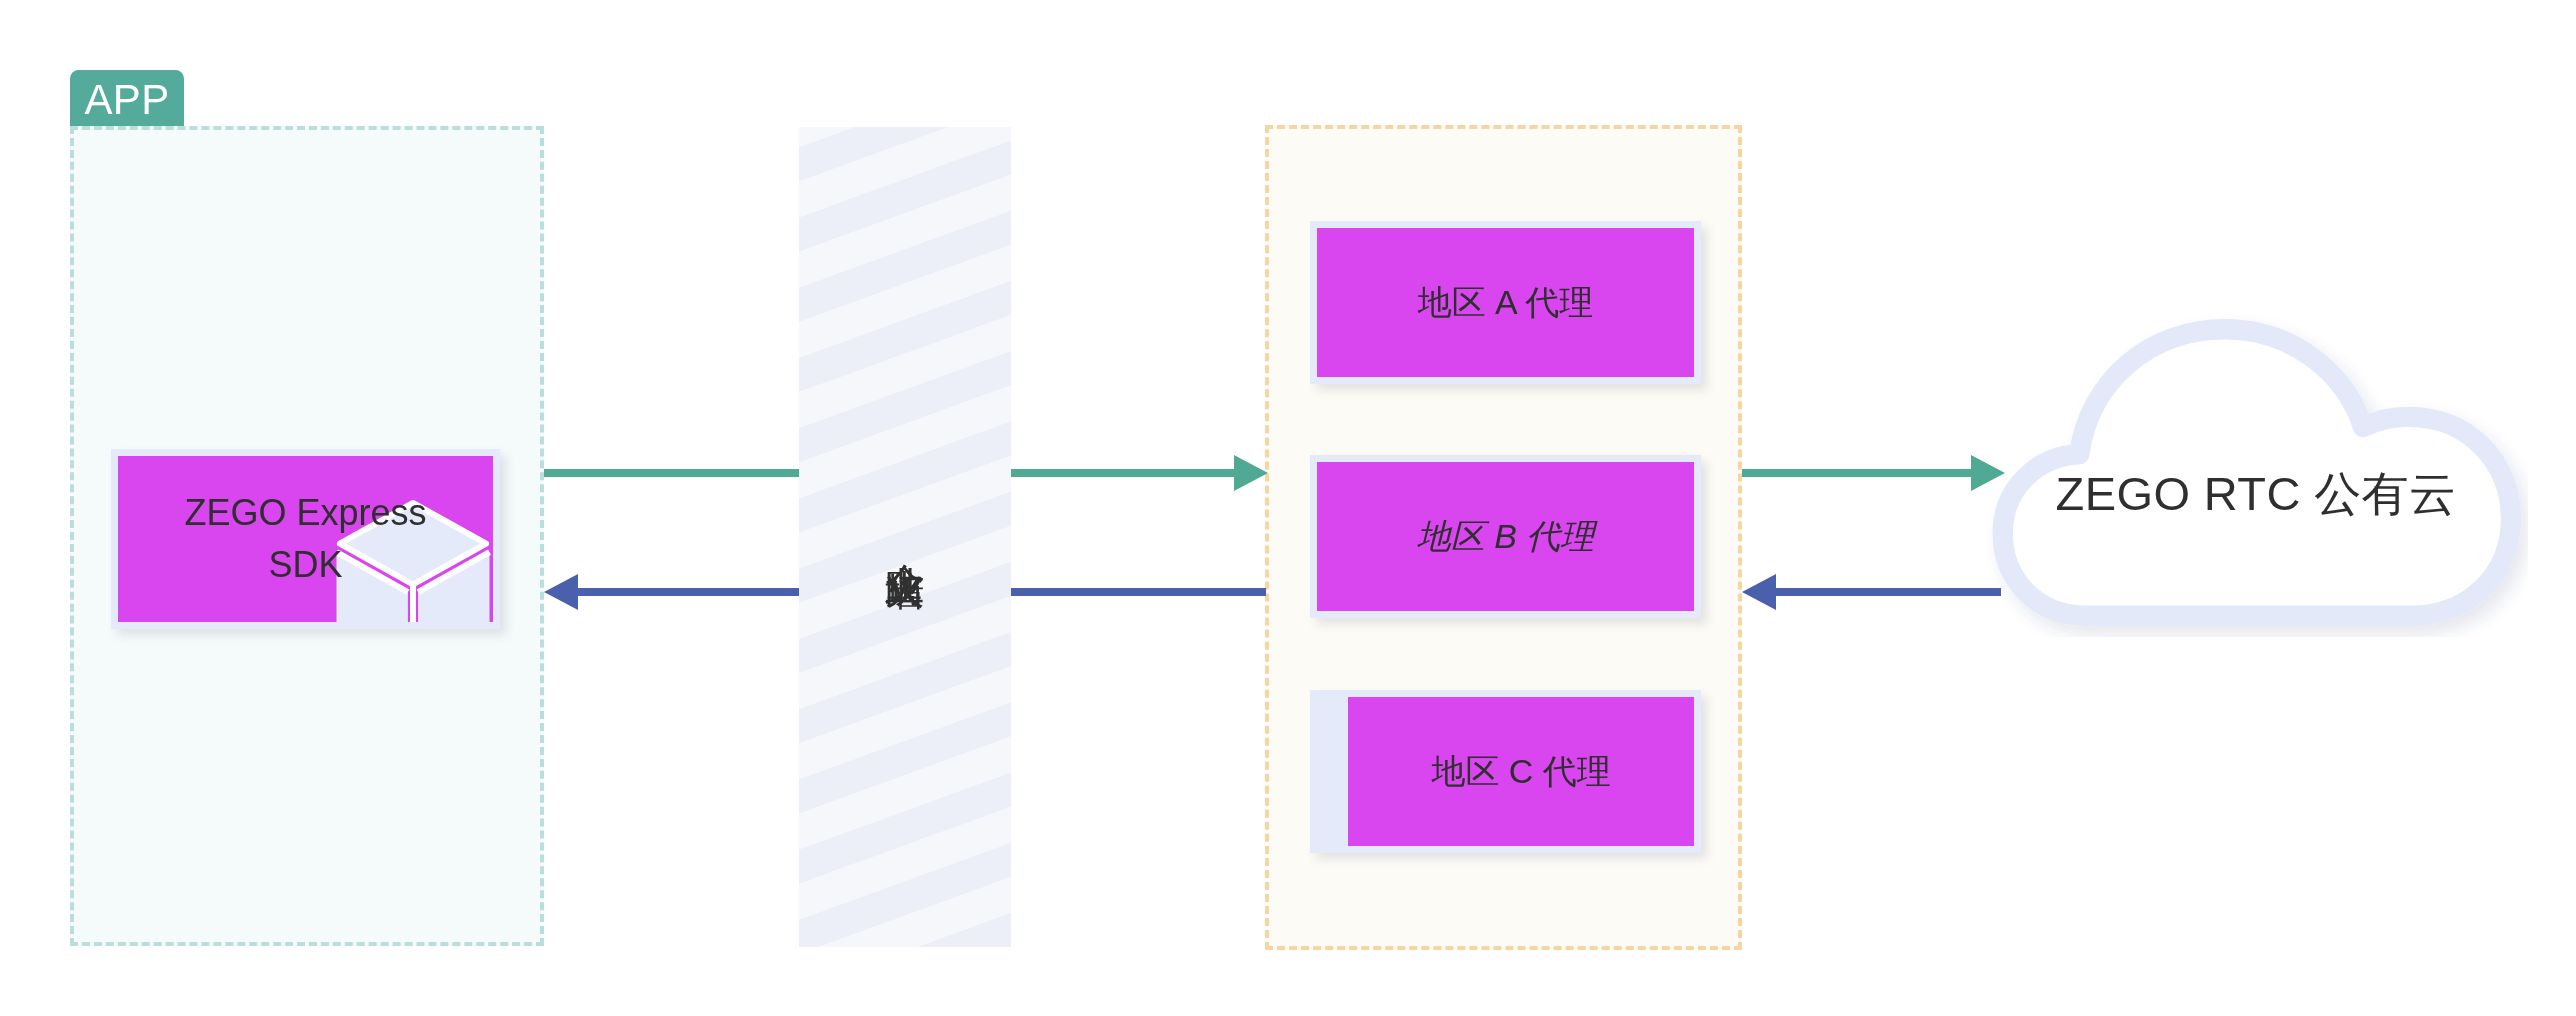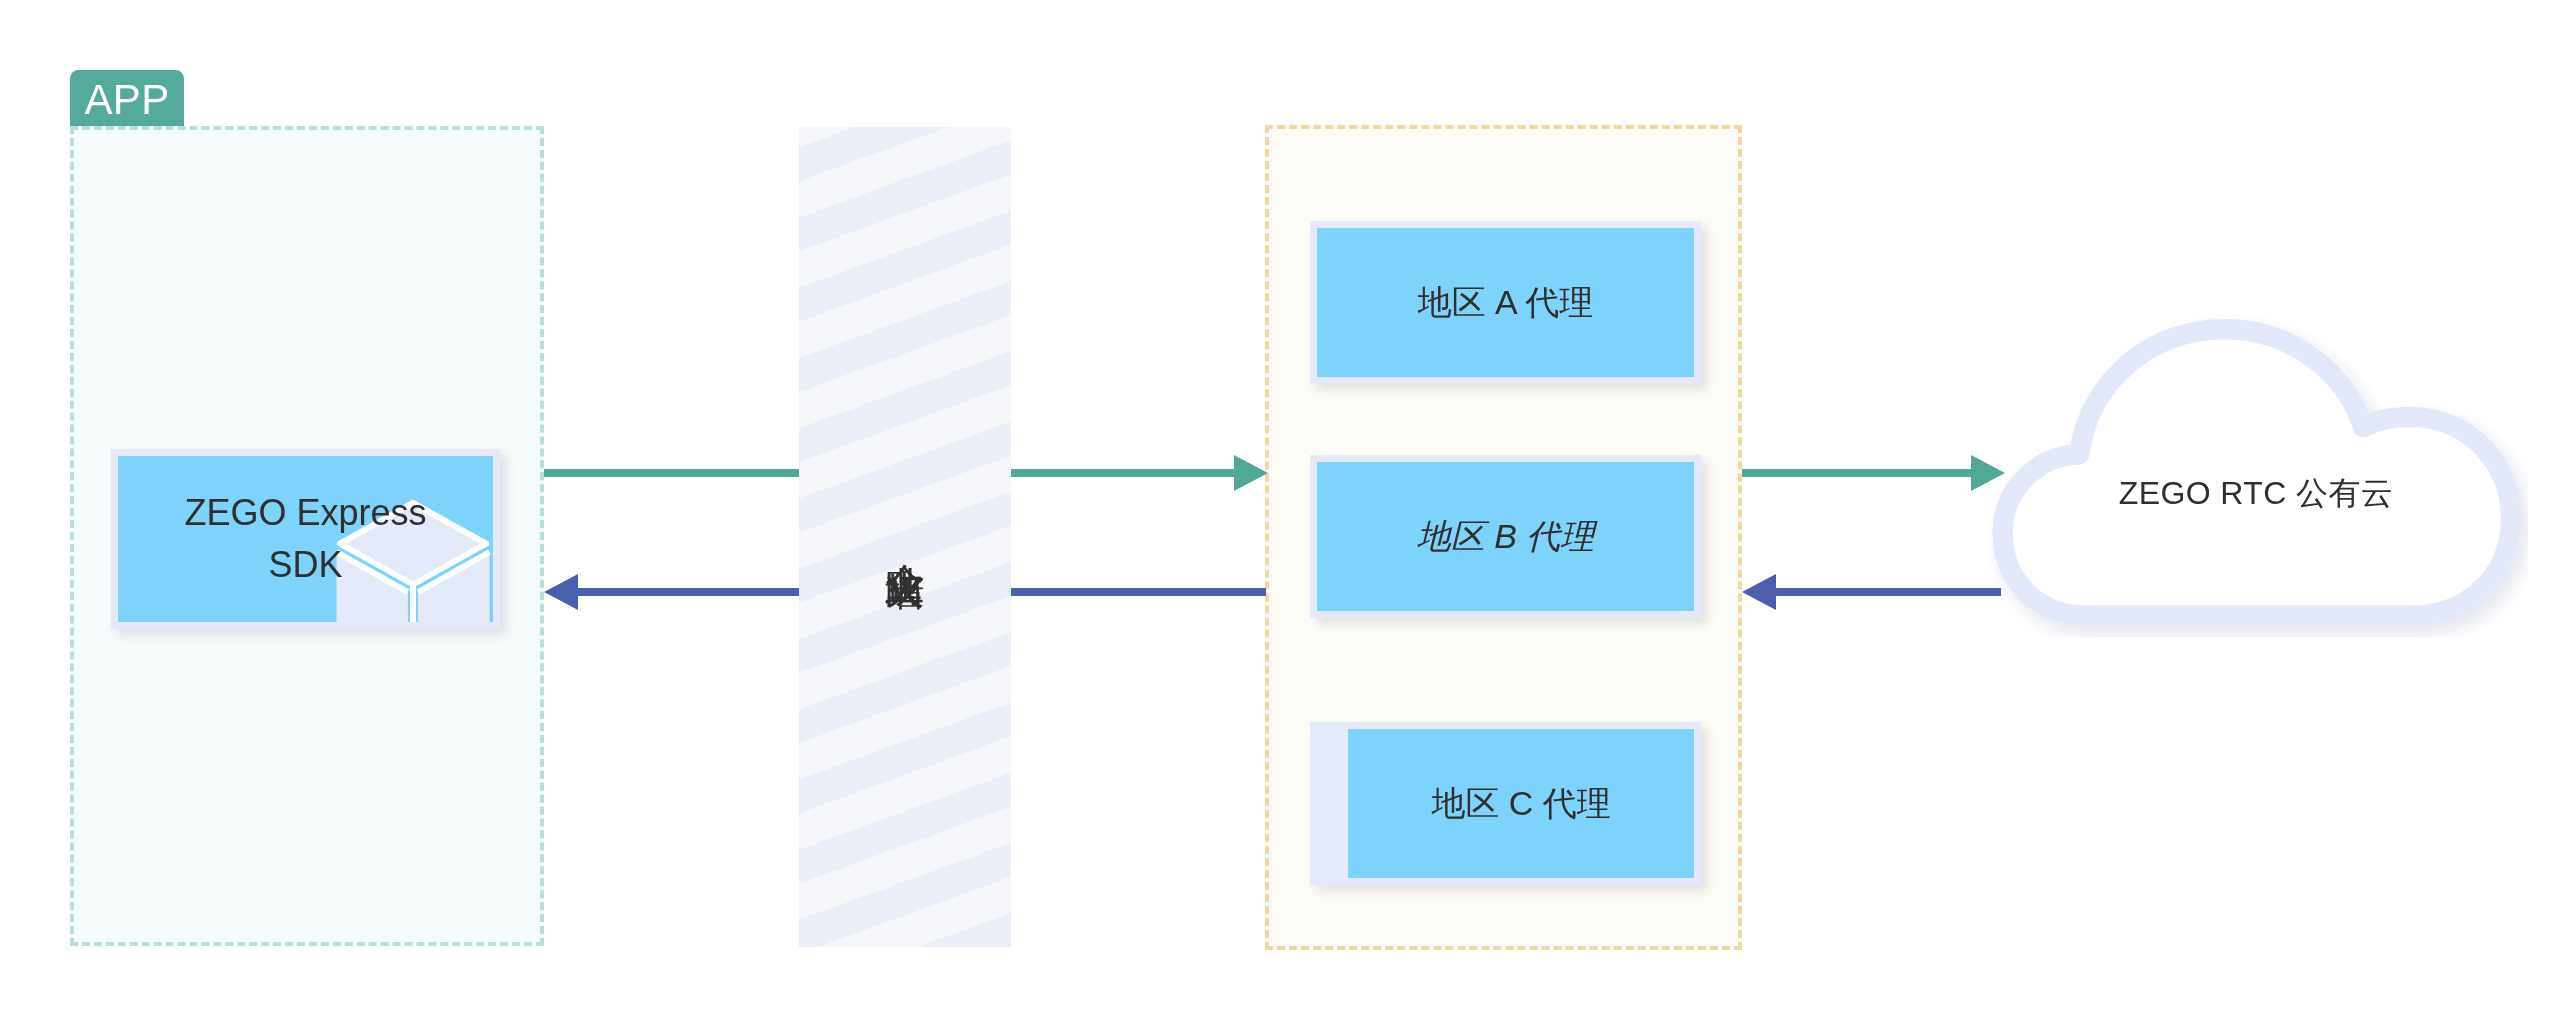--- a/index.html
+++ b/index.html
@@ -49,21 +49,21 @@
     position: absolute;
     background: #e4eaf9;
     box-sizing: border-box;
     padding: 6.8px;
     box-shadow: 6px 6px 9.3px rgba(60, 70, 110, 0.13);
   }
   .card-inner {
     position: relative;
     width: 100%;
     height: 100%;
-    background: #7dd3fc;
+    background: #d946ef;
     display: flex;
     align-items: center;
     justify-content: center;
     overflow: hidden;
   }
   .card-label {
     position: relative;
     z-index: 2;
     color: #2f2f2f;
     font-size: 34px;
@@ -130,41 +130,41 @@
     top: 125px;
     width: 477px;
     height: 825px;
     background: #fdfbf5;
     box-sizing: border-box;
     border: 4.2px dashed #f6d5a1;
   }
   .proxy-card { width: 391px; height: 163px; left: 1310px; }
   .proxy-a { top: 221px; }
   .proxy-b { top: 455px; font-style: italic; }
-  .proxy-c { top: 722px; padding-left: 38px; }
+  .proxy-c { top: 690px; padding-left: 38px; }
 
   
   .cloud-wrap {
     position: absolute;
     left: 1984px;
     top: 314px;
     width: 544px;
     height: 323px;
   }
   .cloud-label {
     position: absolute;
     left: 0;
     top: 0;
     width: 100%;
     height: 100%;
     display: flex;
     align-items: center;
     justify-content: center;
     color: #2f2f2f;
-    font-size: 32px;
+    font-size: 47px;
     padding-top: 37px;
     box-sizing: border-box;
     letter-spacing: 0.4px;
   }
 
   
   .arrow { position: absolute; }
   .arrow-line {
     position: absolute;
     height: 7.6px;

